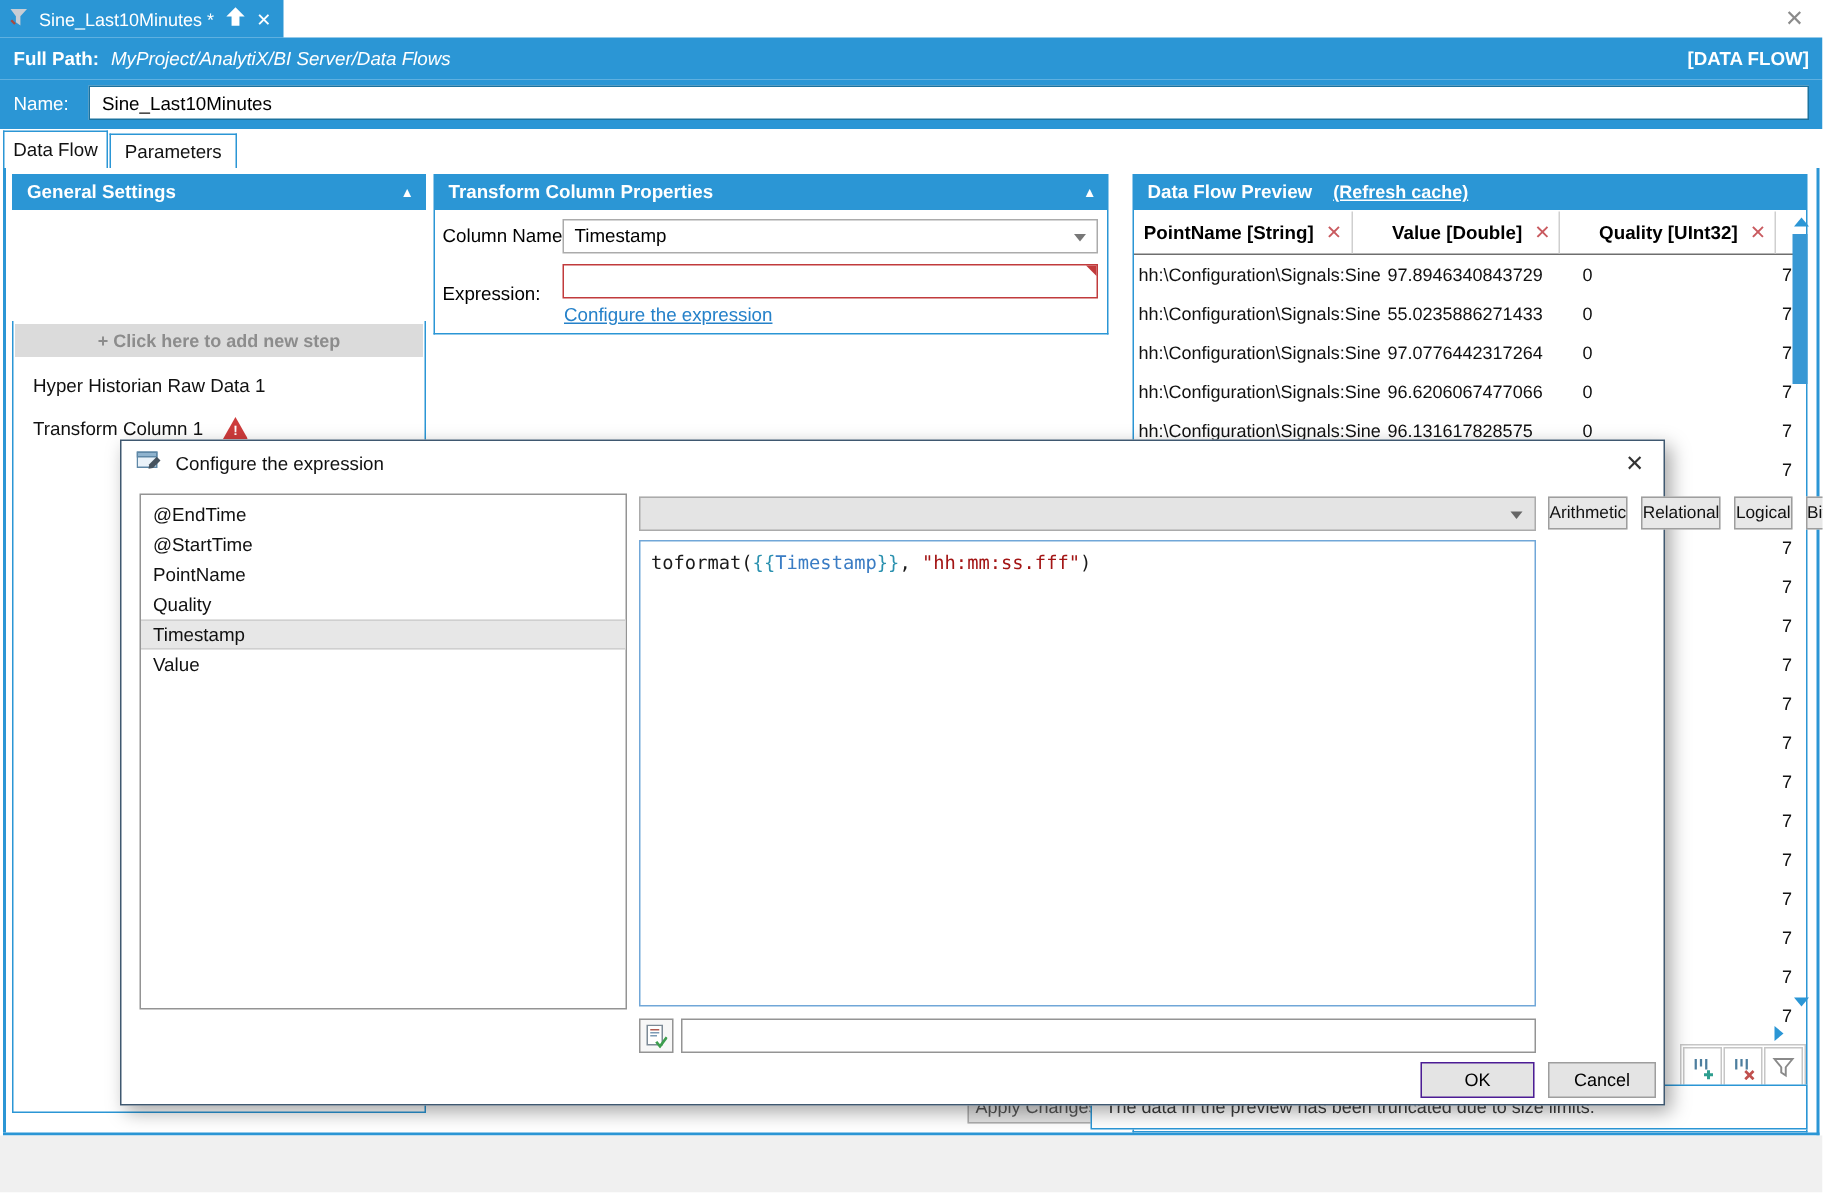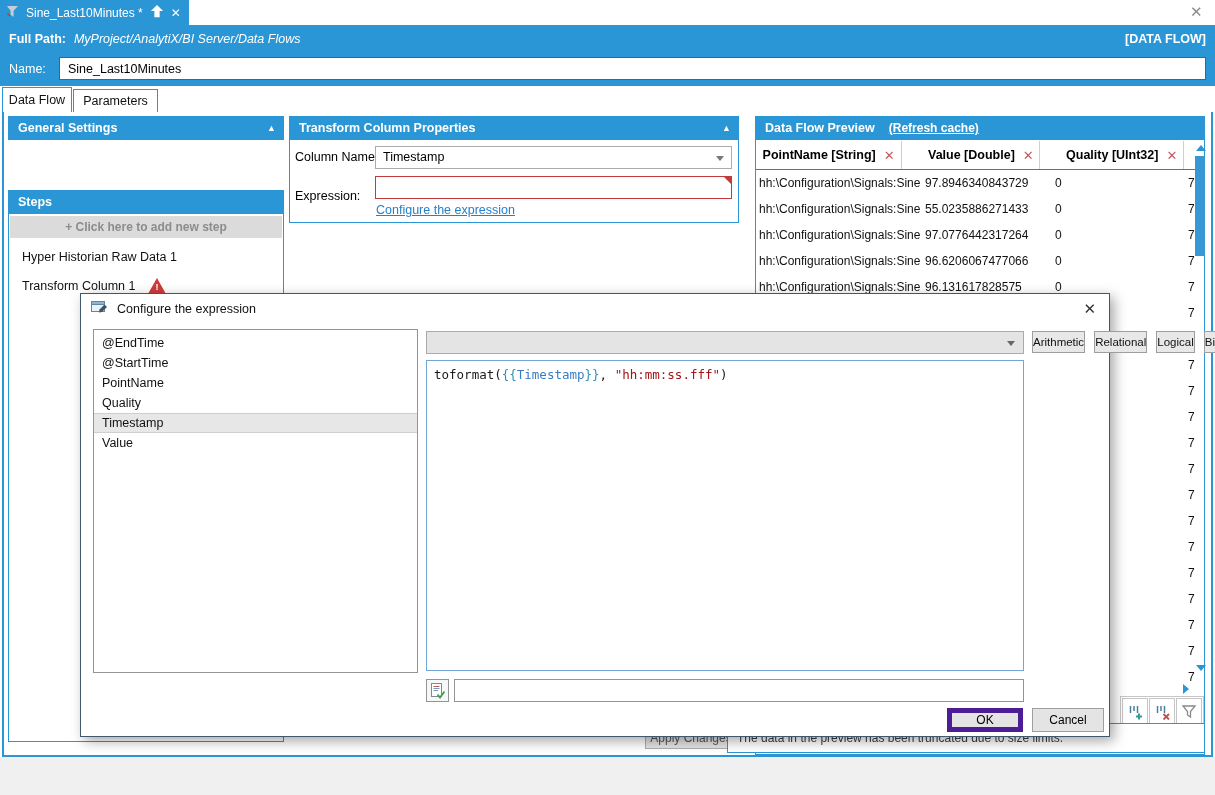--- a/index.html
+++ b/index.html
@@ -121,21 +121,21 @@
   #dlg-editor { position:absolute; left:345px; top:66px; width:598px; height:311px; border:1px solid #71A7D8;
     background:#fff; padding:6px 7px; font-family:"DejaVu Sans Mono","Liberation Mono",monospace; font-size:12.5px; }
   #dlg-ops { position:absolute; left:951px; top:37px; width:72px; display:flex; flex-direction:row; gap:9px; }
   .op-btn { height:22px; background:#E8E8E8; border:1px solid #9E9E9E; font-size:11.5px; color:#111;
     font-family:inherit; }
   #dlg-checkbtn { position:absolute; left:345px; top:385px; width:23px; height:23px; border:1px solid #949494;
     background:#F7F7F7; display:flex; align-items:center; justify-content:center; }
   #dlg-input { position:absolute; left:373px; top:385px; width:570px; height:23px; border:1px solid #949494;
     font-size:12px; padding:0 6px; }
   #ok-btn { position:absolute; left:866px; top:414px; width:76px; height:24px; background:#E4E4E4;
-    border:5px solid #4c1d95; font-size:12px; font-family:inherit; }
+    border:1px solid #4c1d95; font-size:12px; font-family:inherit; }
   #cancel-btn { position:absolute; left:951px; top:414px; width:72px; height:24px; background:#E4E4E4;
     border:1px solid #9E9E9E; font-size:12px; font-family:inherit; }
 
   
   #footer { position:absolute; left:0; top:757px; width:1215px; height:38px; background:#F0F0F0; }
 </style>
 </head>
 <body>
 
 <div id="app">
@@ -175,23 +175,20 @@
 
   <div id="frame-l"></div>
   <div id="frame-r"></div>
   <div id="frame-b"></div>
 
   <div id="gs-head" class="p-head">
     <span>General Settings</span>
     <span class="coll">▲</span>
   </div>
 
-  <div id="st-head" class="p-head">
-    <span>Steps</span>
-  </div>
   <div id="st-body" class="p-body"></div>
   <div id="add-step">+  Click here to add new step</div>
   <div id="steps-list">
       <div class="step-item">
         <span>Hyper Historian Raw Data  1</span>
       </div>
       <div class="step-item">
         <span>Transform Column  1</span>
         <span class="warn">!</span>
       </div>

